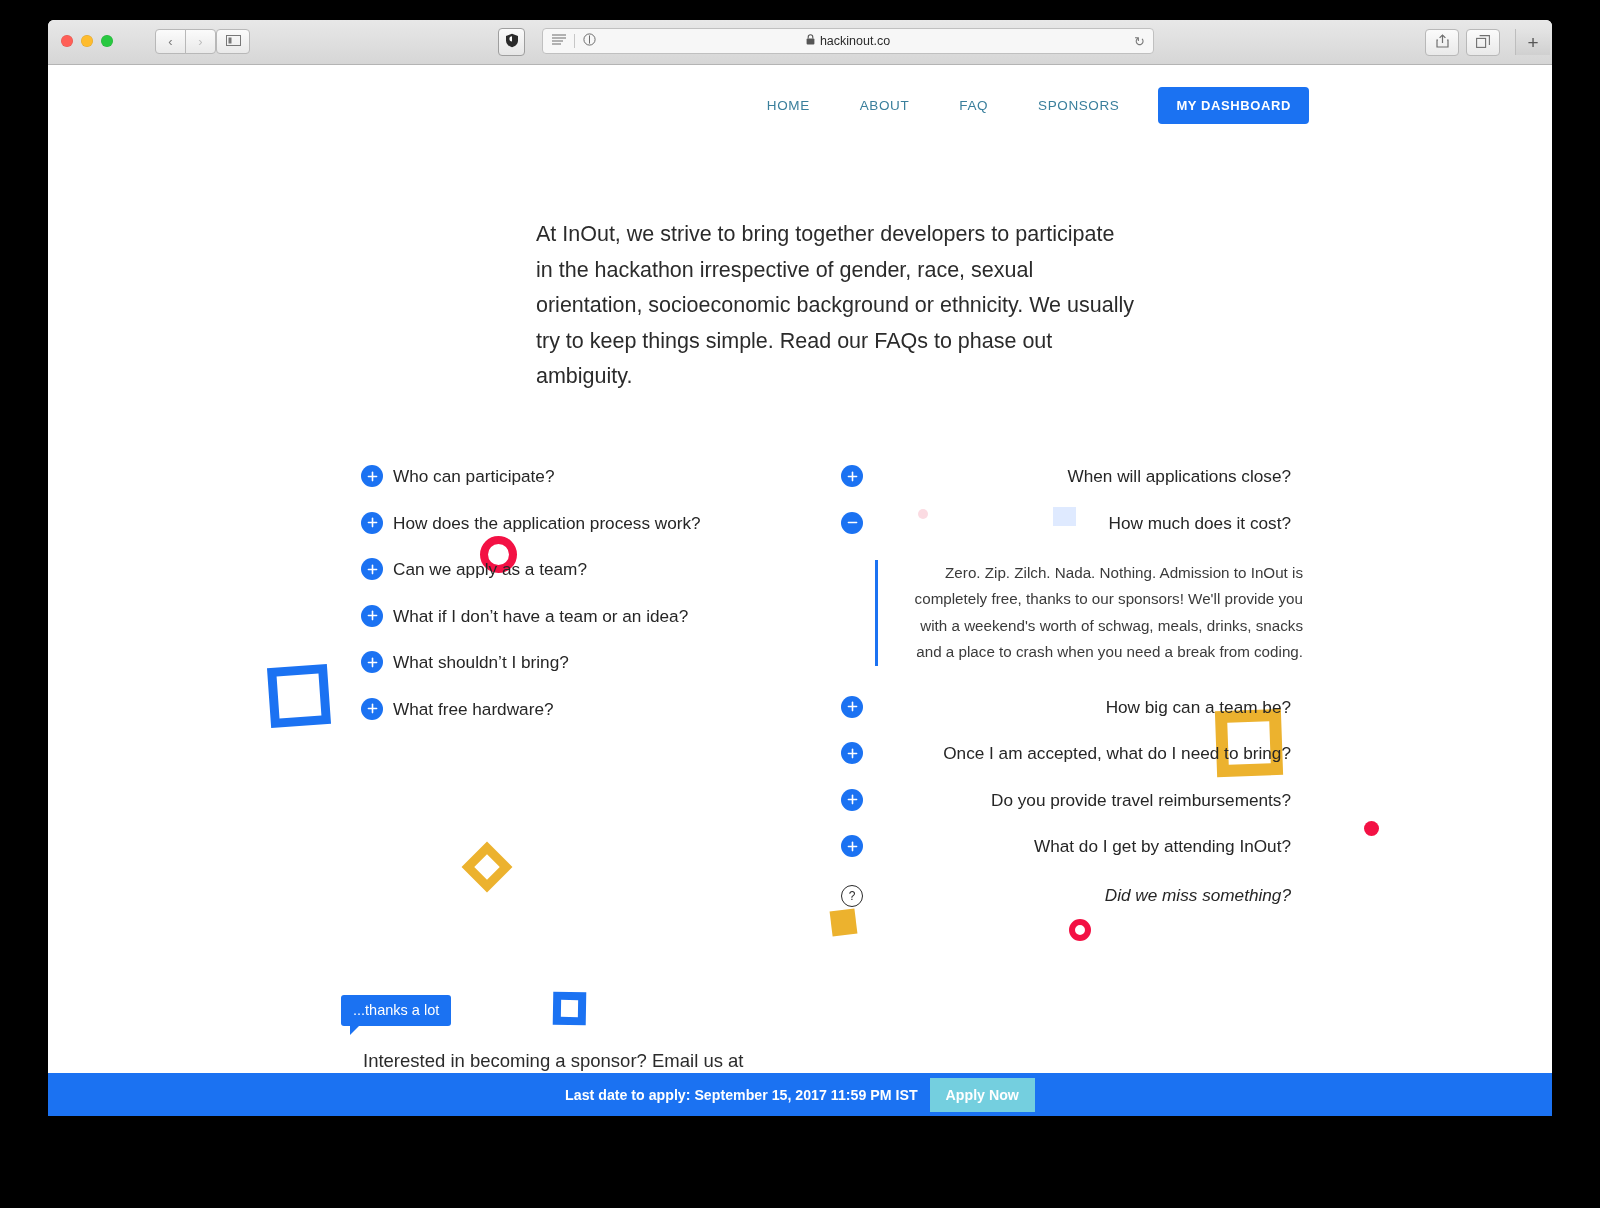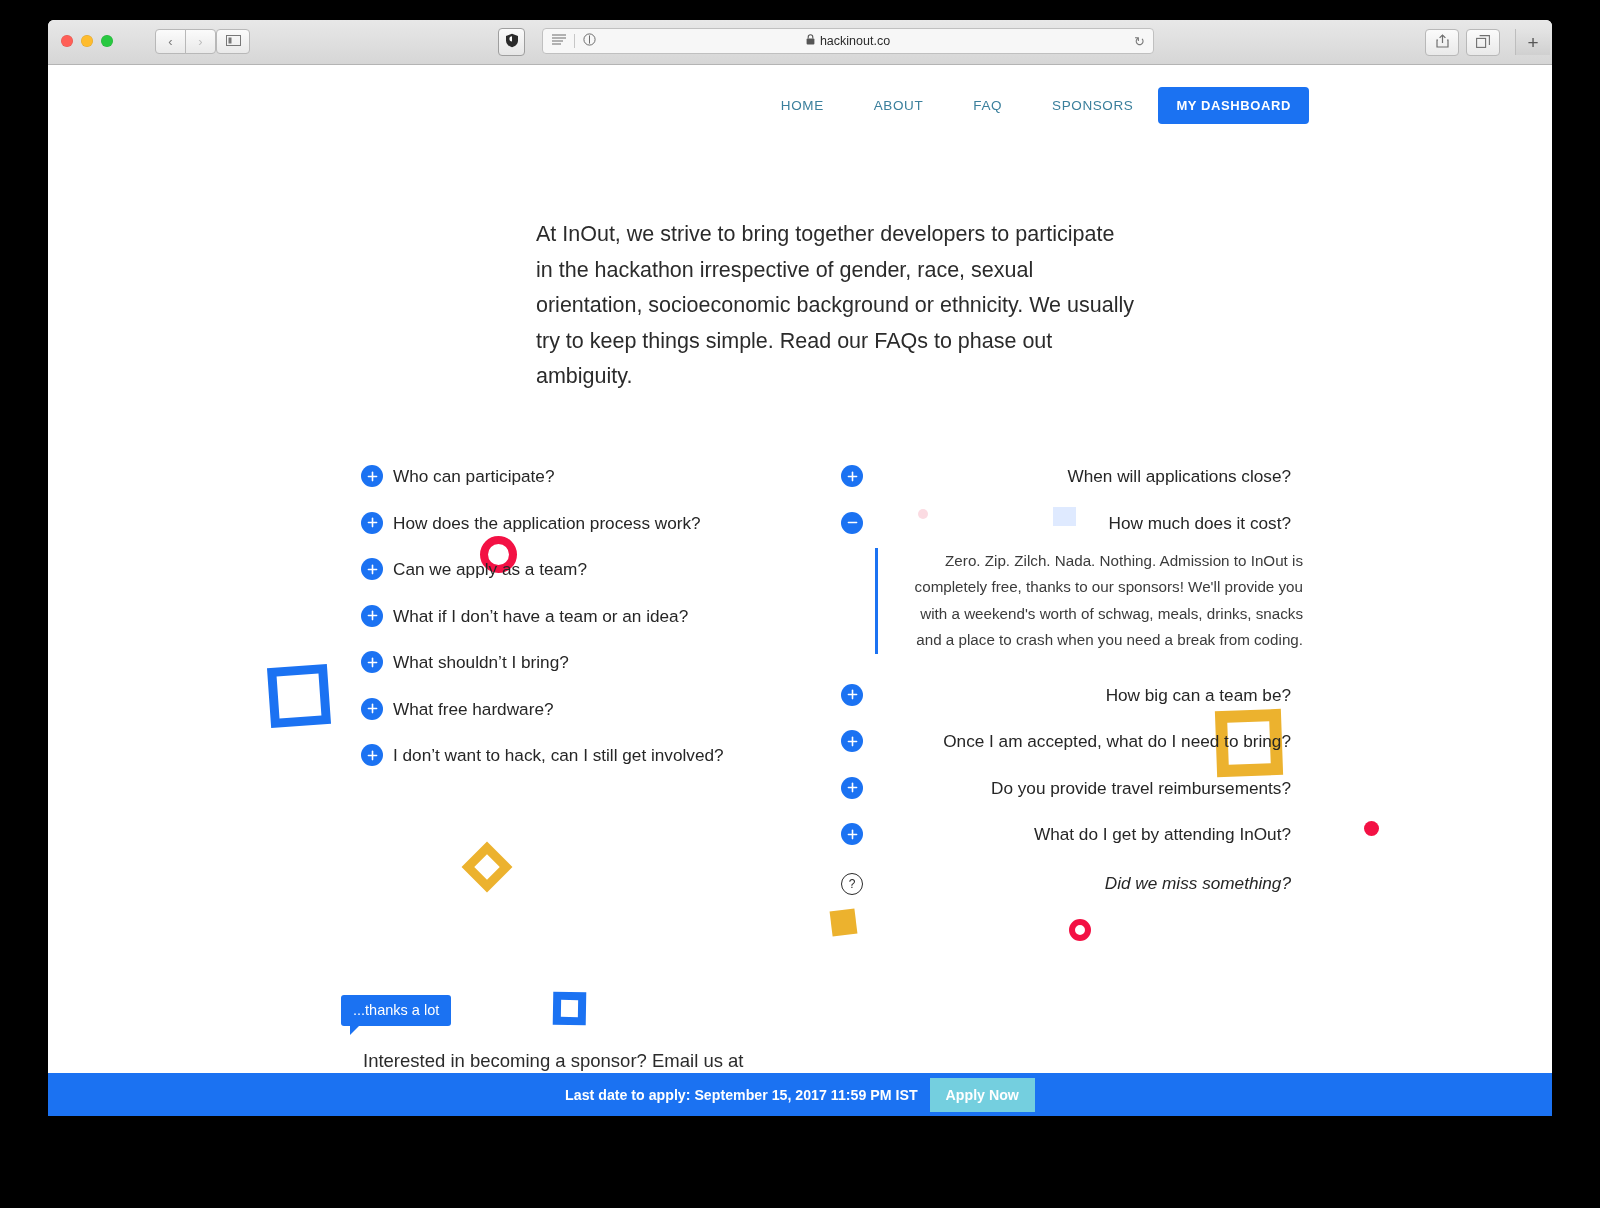--- a/index.html
+++ b/index.html
@@ -130,20 +130,21 @@
   }
   .nav-link {
     font-size: 13.5px;
     letter-spacing: 0.6px;
     color: #3a7f9c;
     text-decoration: none;
     font-weight: 500;
     padding: 0 25px;
   }
   .nav-cta {
+    margin-left: 14px;
     background: #1b72f2;
     color: #fff;
     font-size: 13px;
     letter-spacing: .6px;
     font-weight: 700;
     padding: 11px 18px;
     border-radius: 4px;
   }
 
   
@@ -187,21 +188,21 @@
   .ico-q {
     background: #fff;
     border: 1.4px solid #2b2b2b;
     color: #2b2b2b;
     font-size: 12px;
     box-sizing: border-box;
   }
   .faq-italic { font-style: italic; font-size: 17.2px; color:#262626; }
 
   .faq-answer {
-    margin-top: 14px;
+    margin-top: 26px;
     margin-left: 2px;
     border-left: 3px solid #1b72f2;
     padding-left: 25px;
     font-size: 15.2px;
     line-height: 26.5px;
     color: #3b3b3b;
     width: 400px;
   }
 
   
@@ -516,31 +517,20 @@
           <svg width="11" height="11" viewBox="0 0 11 11">
               <g stroke="#fff" stroke-width="1.6" stroke-linecap="round">
                 <line x1="5.5" y1="1.4" x2="5.5" y2="9.6"></line>
                 <line x1="1.4" y1="5.5" x2="9.6" y2="5.5"></line>
               </g>
             </svg>
         </span>
         <span class="faq-q">What free hardware?</span>
       </div>
 
-      <div class="faq-item">
-        <span class="ico">
-          <svg width="11" height="11" viewBox="0 0 11 11">
-              <g stroke="#fff" stroke-width="1.6" stroke-linecap="round">
-                <line x1="5.5" y1="1.4" x2="5.5" y2="9.6"></line>
-                <line x1="1.4" y1="5.5" x2="9.6" y2="5.5"></line>
-              </g>
-            </svg>
-        </span>
-        <span class="faq-q">I don’t want to hack, can I still get involved?</span>
-      </div>
 
     </div>
 
     <div class="faq-col faq-right">
 
       <div class="faq-item">
         <span class="ico">
           <svg width="11" height="11" viewBox="0 0 11 11">
               <g stroke="#fff" stroke-width="1.6" stroke-linecap="round">
                 <line x1="5.5" y1="1.4" x2="5.5" y2="9.6"></line>

